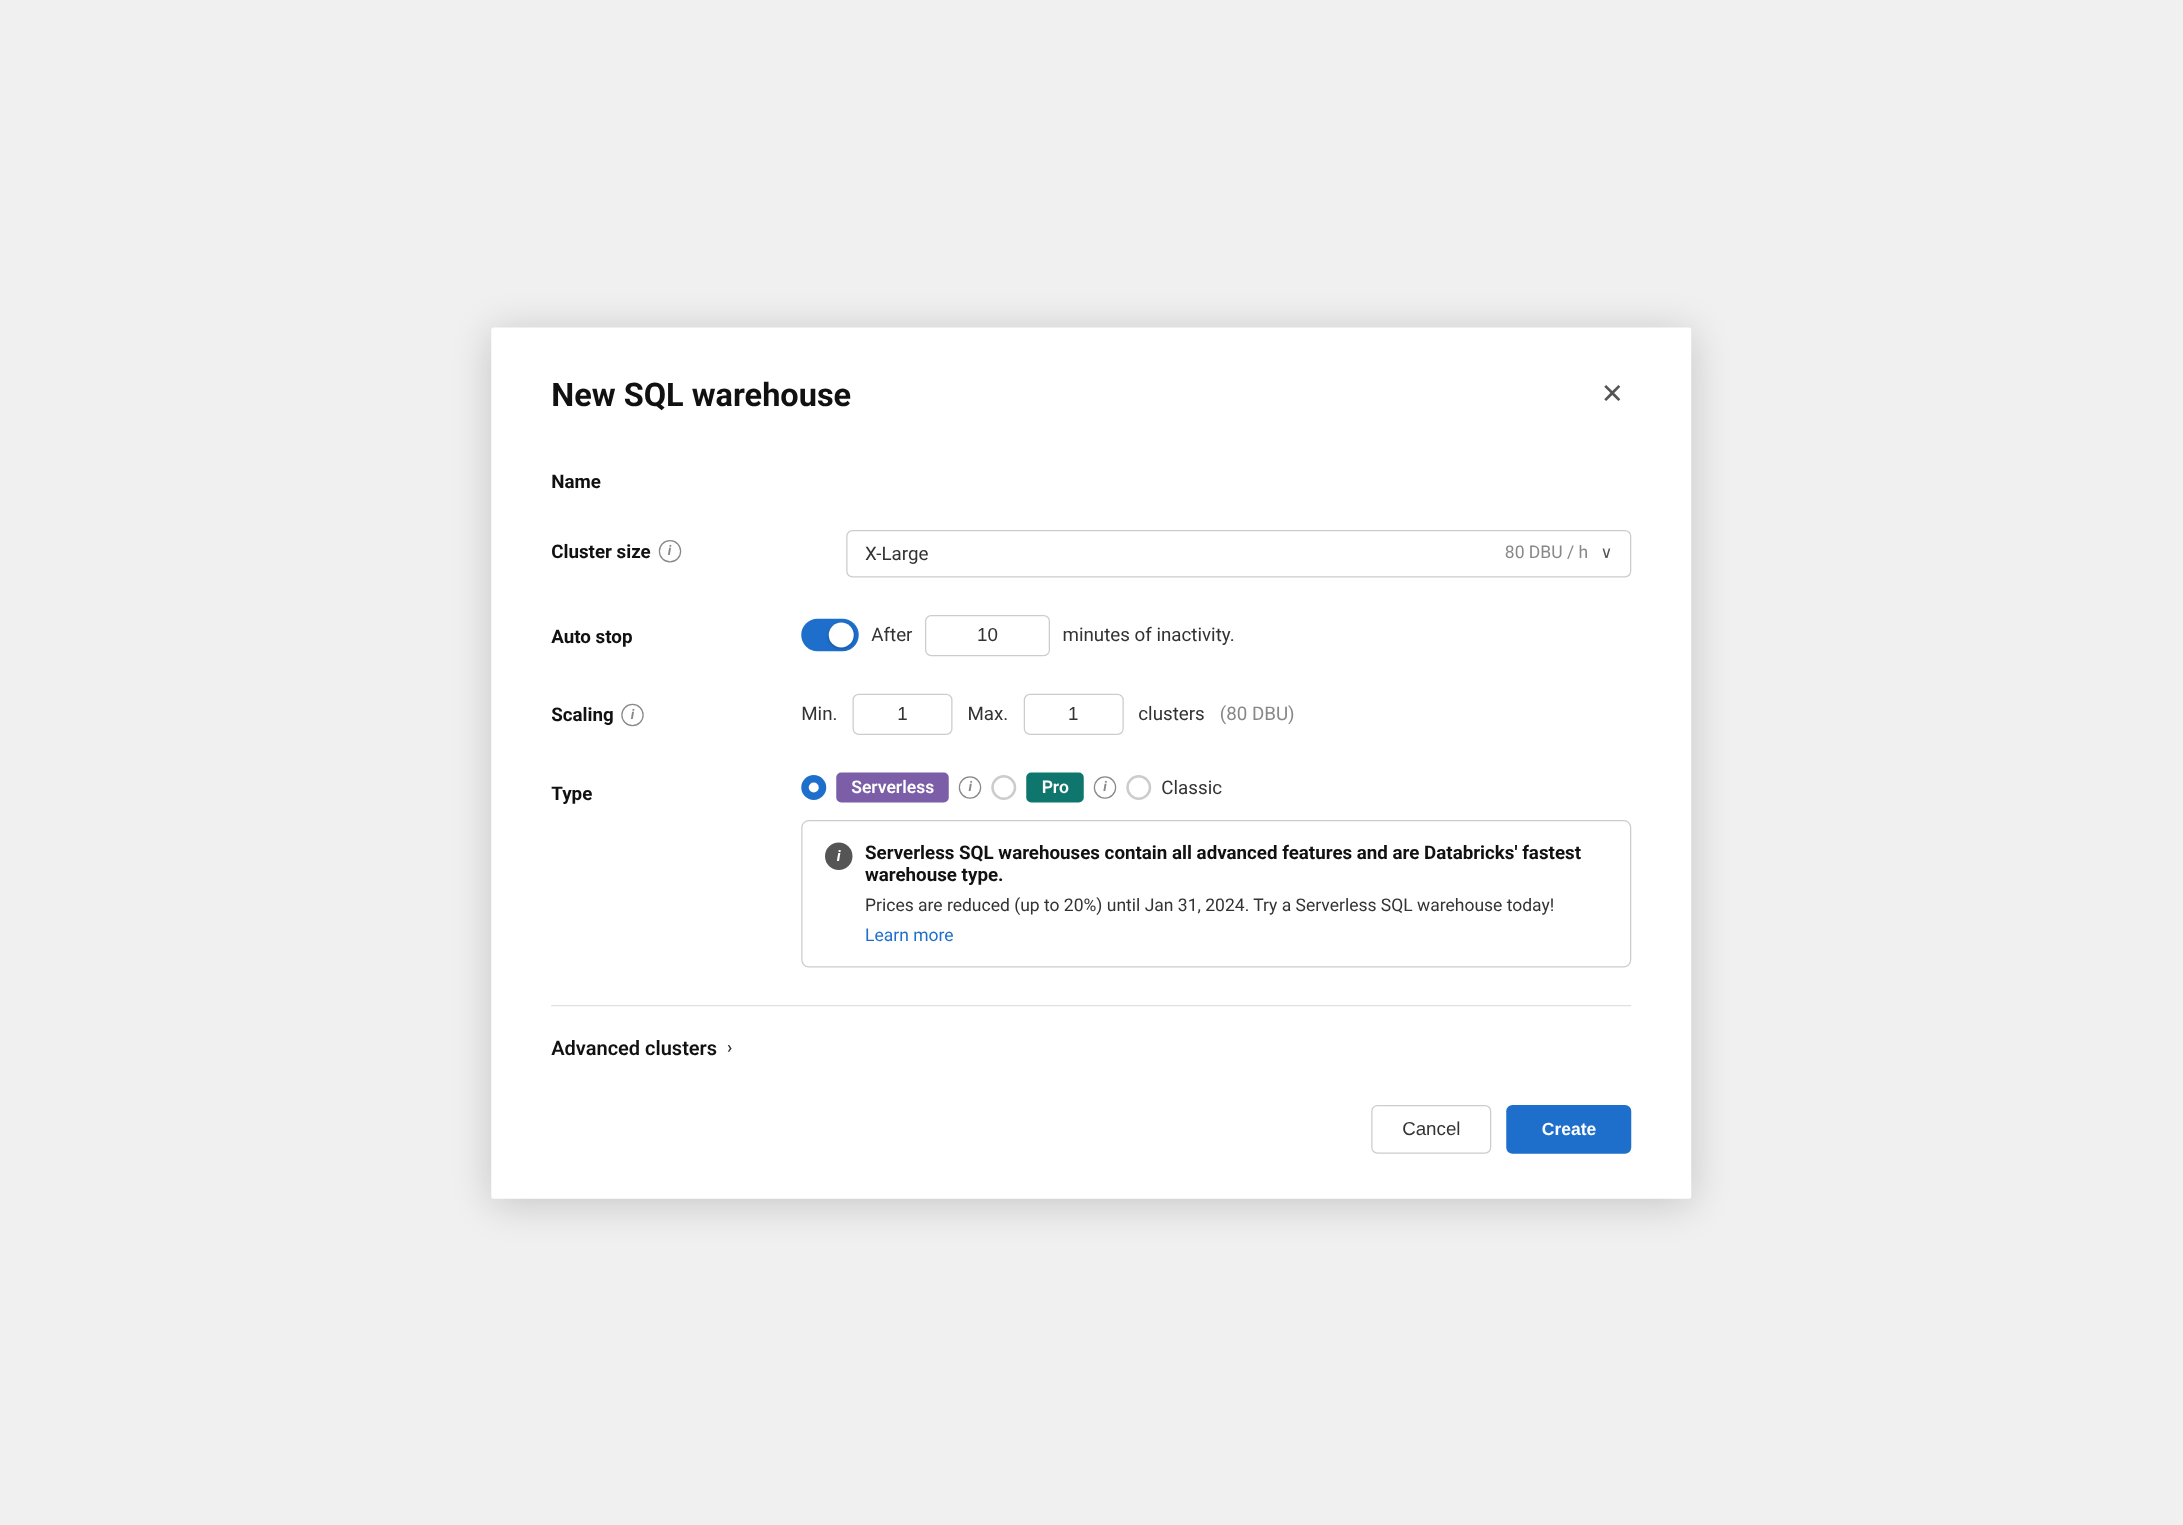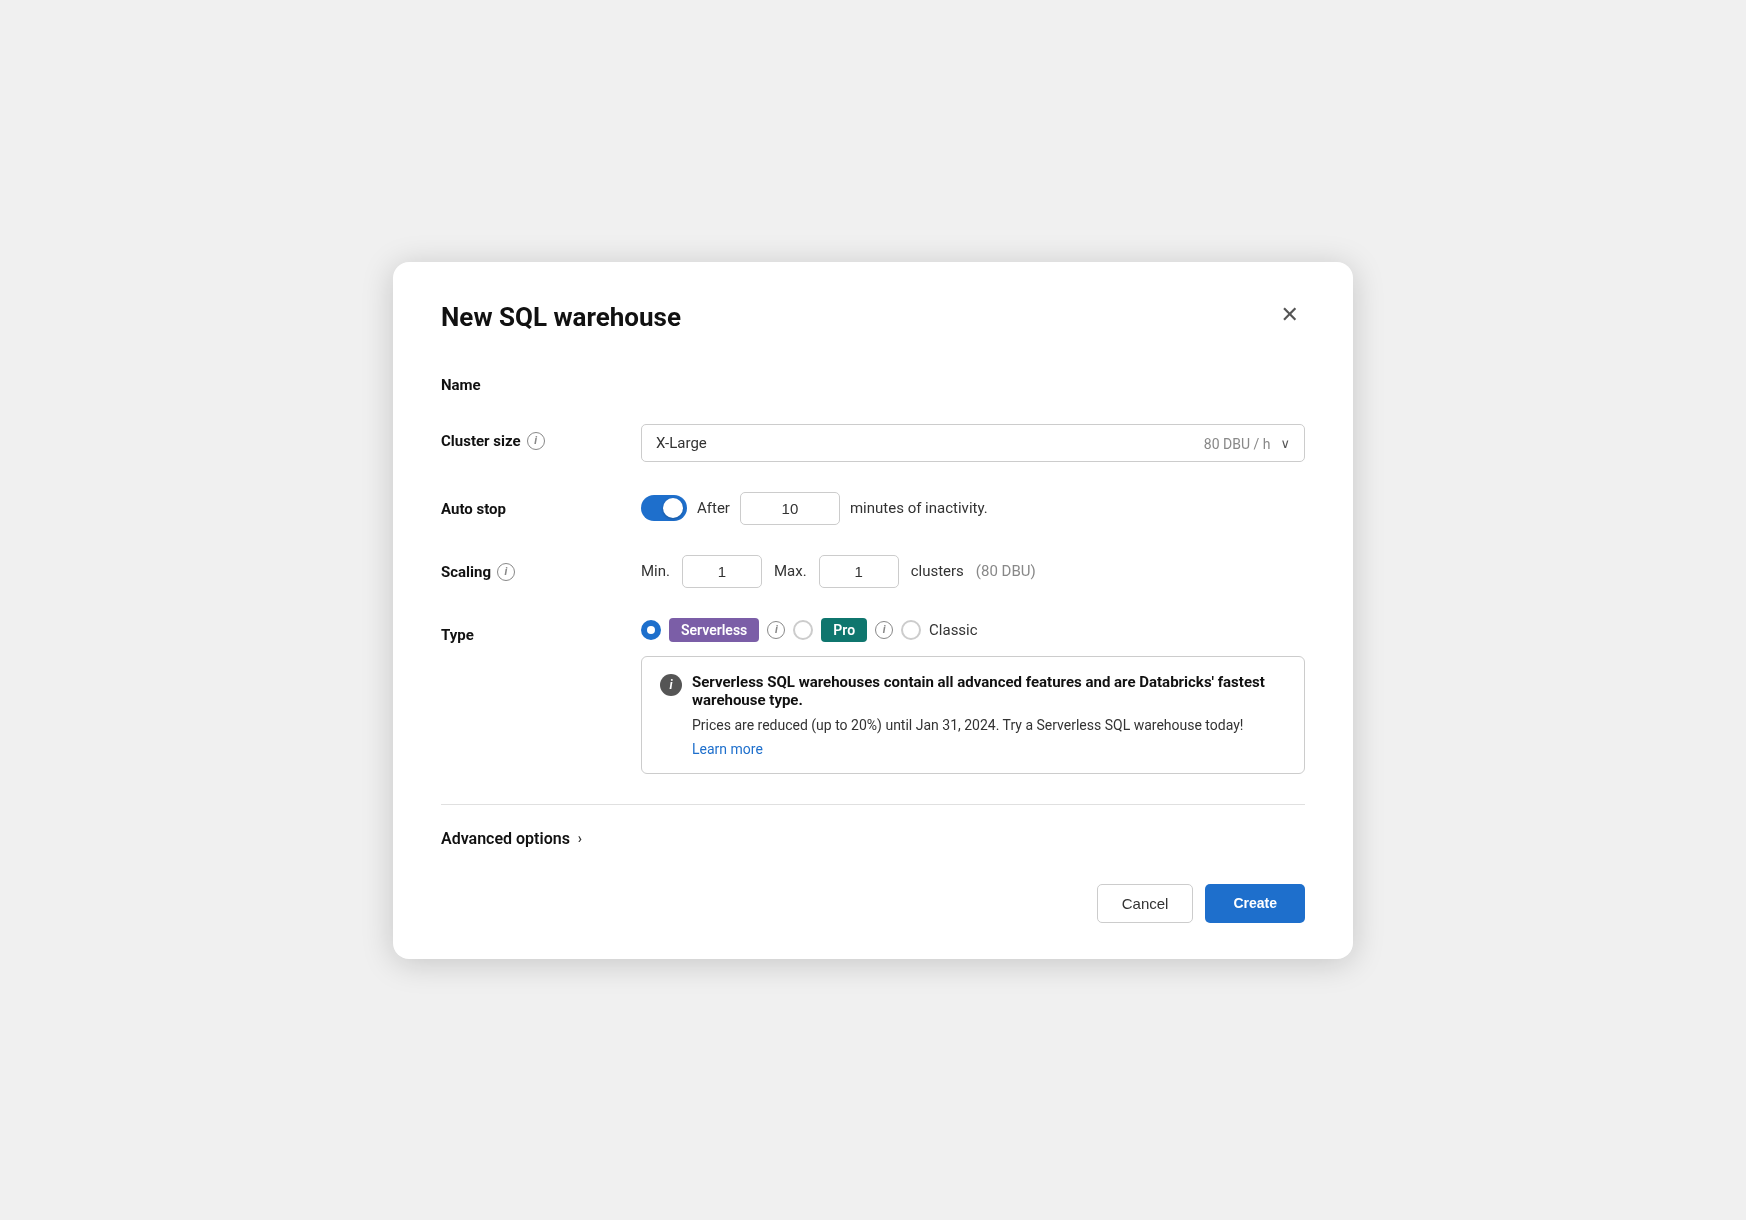--- a/index.html
+++ b/index.html
@@ -7,21 +7,21 @@
       font-family: -apple-system, BlinkMacSystemFont, 'Segoe UI', Roboto, sans-serif;
       background: #f0f0f0;
       display: flex;
       align-items: center;
       justify-content: center;
       min-height: 100vh;
       padding: 20px;
     }
     .dialog {
       background: #fff;
-      border-radius: 16px;
+      border-radius: 2px;
       box-shadow: 0 4px 32px rgba(0,0,0,0.18);
       width: 960px;
       max-width: 100%;
       padding: 40px 48px 36px 48px;
       position: relative;
     }
     .dialog-header {
       display: flex;
       align-items: flex-start;
       justify-content: space-between;
@@ -70,26 +70,27 @@
       color: #333;
       outline: none;
       background: #fff;
     }
     .text-input::placeholder { color: #bbb; }
 
     
     .cluster-select-wrapper {
       position: relative;
       display: flex;
-      align-items: flex-end;
+      align-items: flex-start;
       border: 1.5px solid #ccc;
       border-radius: 5px;
       background: #fff;
       padding: 9px 14px;
       cursor: pointer;
+      margin-left: 36px;
     }
     .cluster-select-value {
       font-size: 15px;
       color: #333;
       flex: 1;
     }
     .cluster-select-right {
       display: flex;
       align-items: center;
       gap: 10px;
@@ -411,21 +412,21 @@
         </div>
         <p class="info-box-body">Prices are reduced (up to 20%) until Jan 31, 2024. Try a Serverless SQL warehouse today!</p>
         <a class="info-box-link">Learn more</a>
       </div>
     </div>
   </div>
 
   <hr class="divider">
 
   <div class="advanced-options">
-    <span>Advanced options</span>
+    <span>Advanced clusters</span>
     <span class="chevron-right">›</span>
   </div>
 
   <div class="dialog-footer">
     <button class="btn-cancel">Cancel</button>
     <button class="btn-create">Create</button>
   </div>
 </div>
 
 </body></html>

